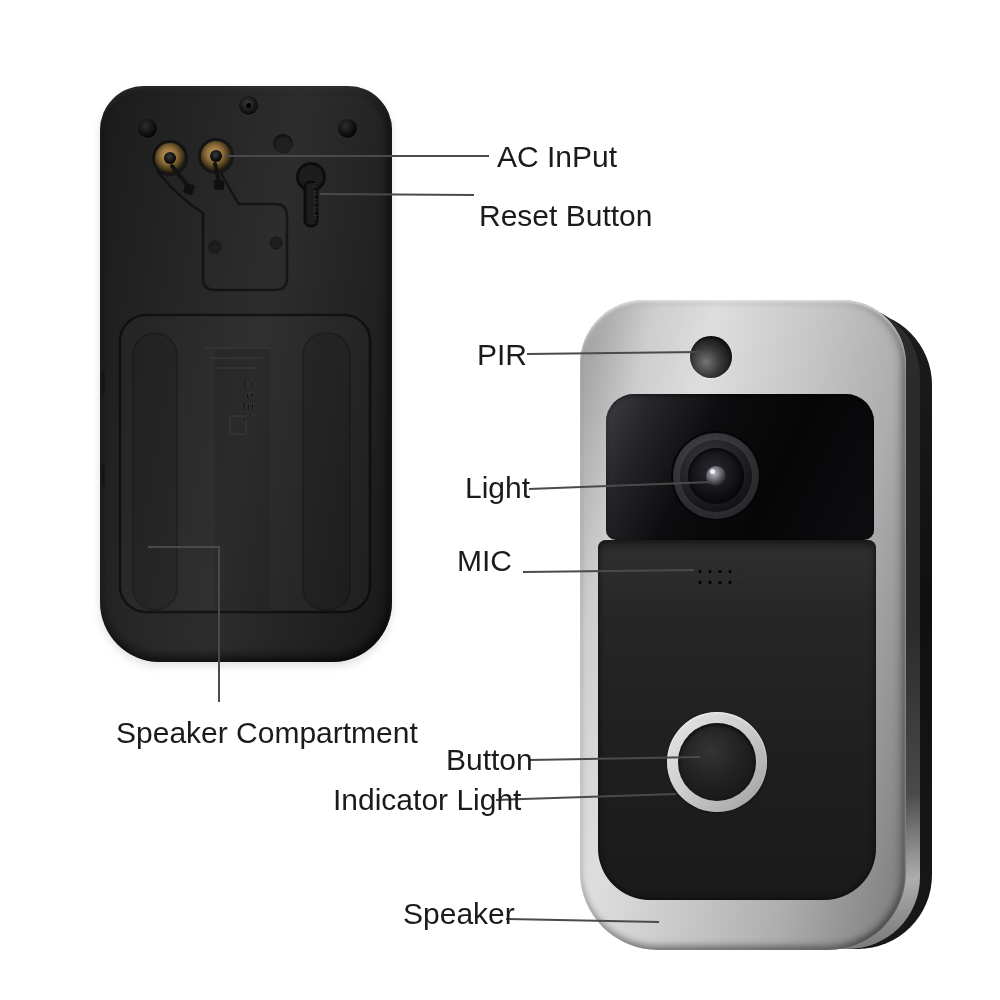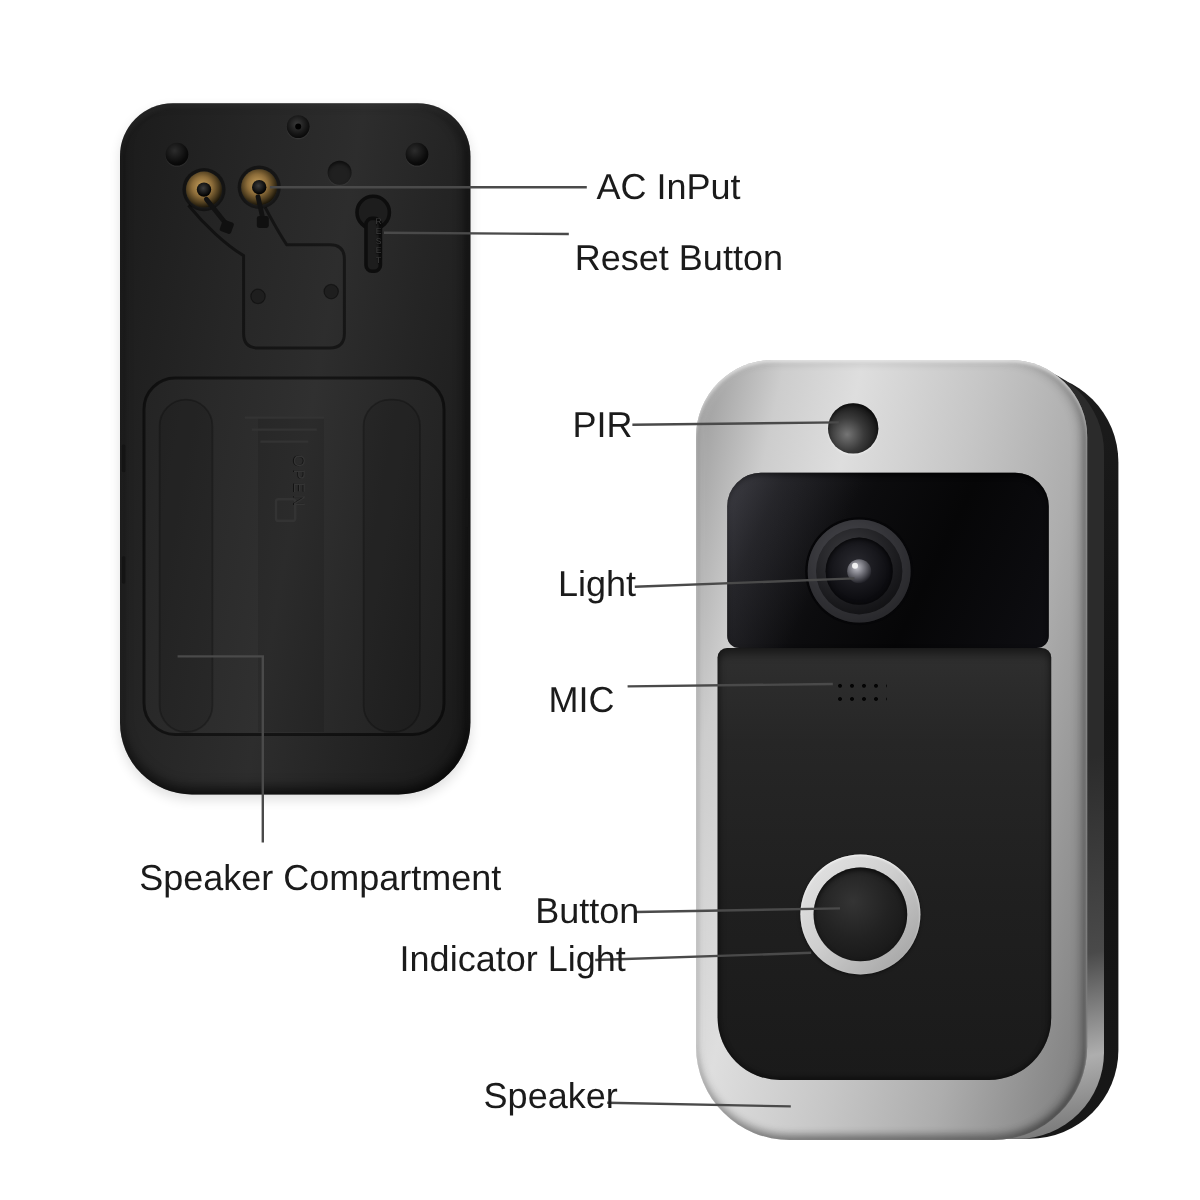--- a/index.html
+++ b/index.html
@@ -117,21 +117,21 @@
   }
 
   
   .ann-label{
     color:#1b1b1b;font-size:30px;line-height:30px;white-space:nowrap;
   }
   .lbl-ac{left:497px;top:142px;}
   .lbl-reset{left:479px;top:181px;margin-top:20px;}
   .lbl-pir{left:477px;top:340px;}
   .lbl-lens{left:465px;top:473px;}
-  .lbl-mic{left:457px;top:569px;}
+  .lbl-mic{left:457px;top:546px;}
   .lbl-battery{left:116px;top:718px;}
   .lbl-button{left:446px;top:745px;}
   .lbl-indicator{left:333px;top:785px;text-align:center;}
   .lbl-speaker{left:403px;top:899px;}
 
   svg.overlay{left:0;top:0;pointer-events:none;}
 </style>
 </head>
 <body>
 

